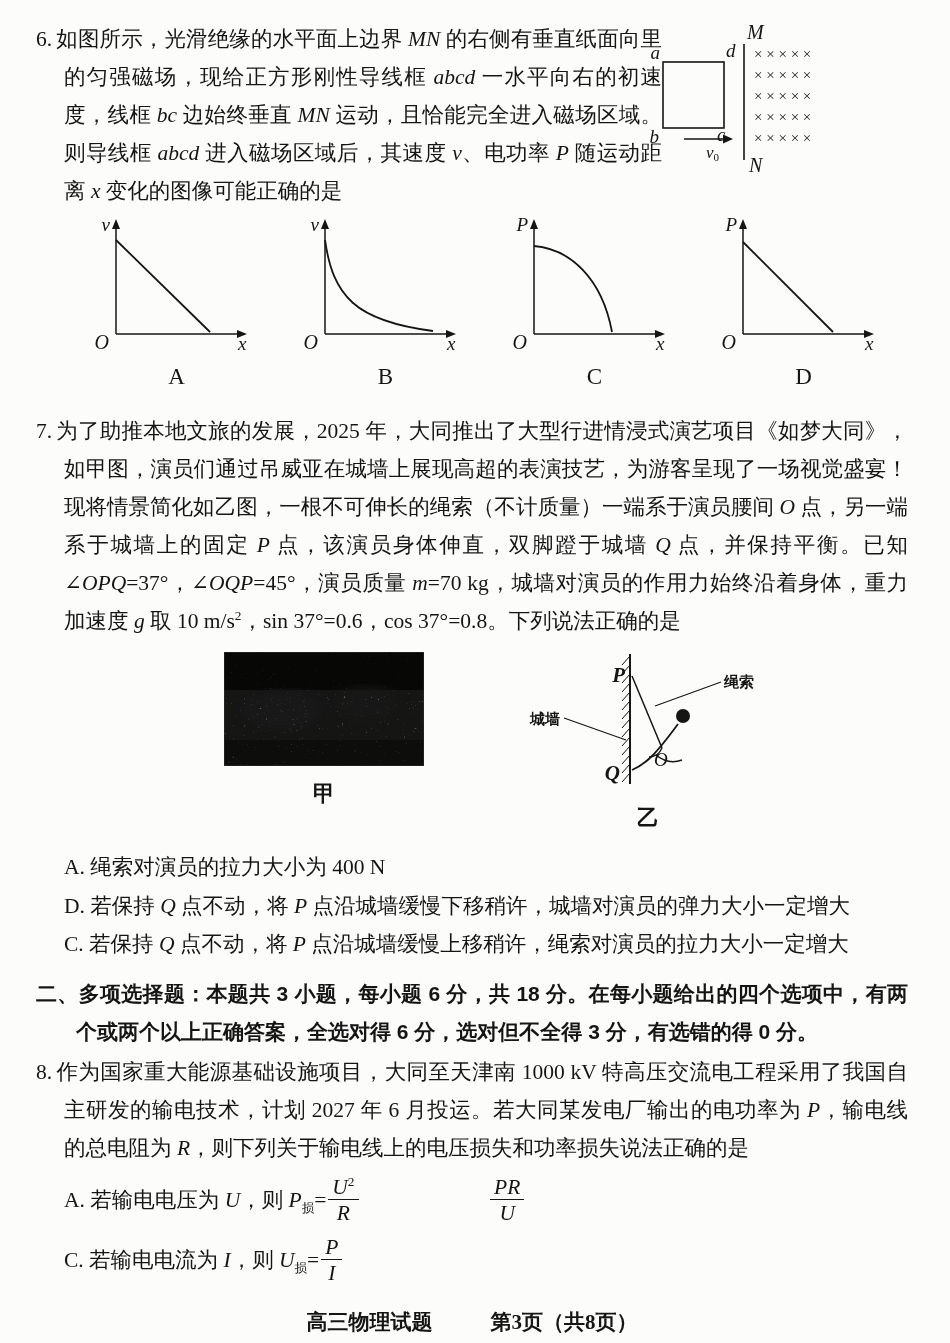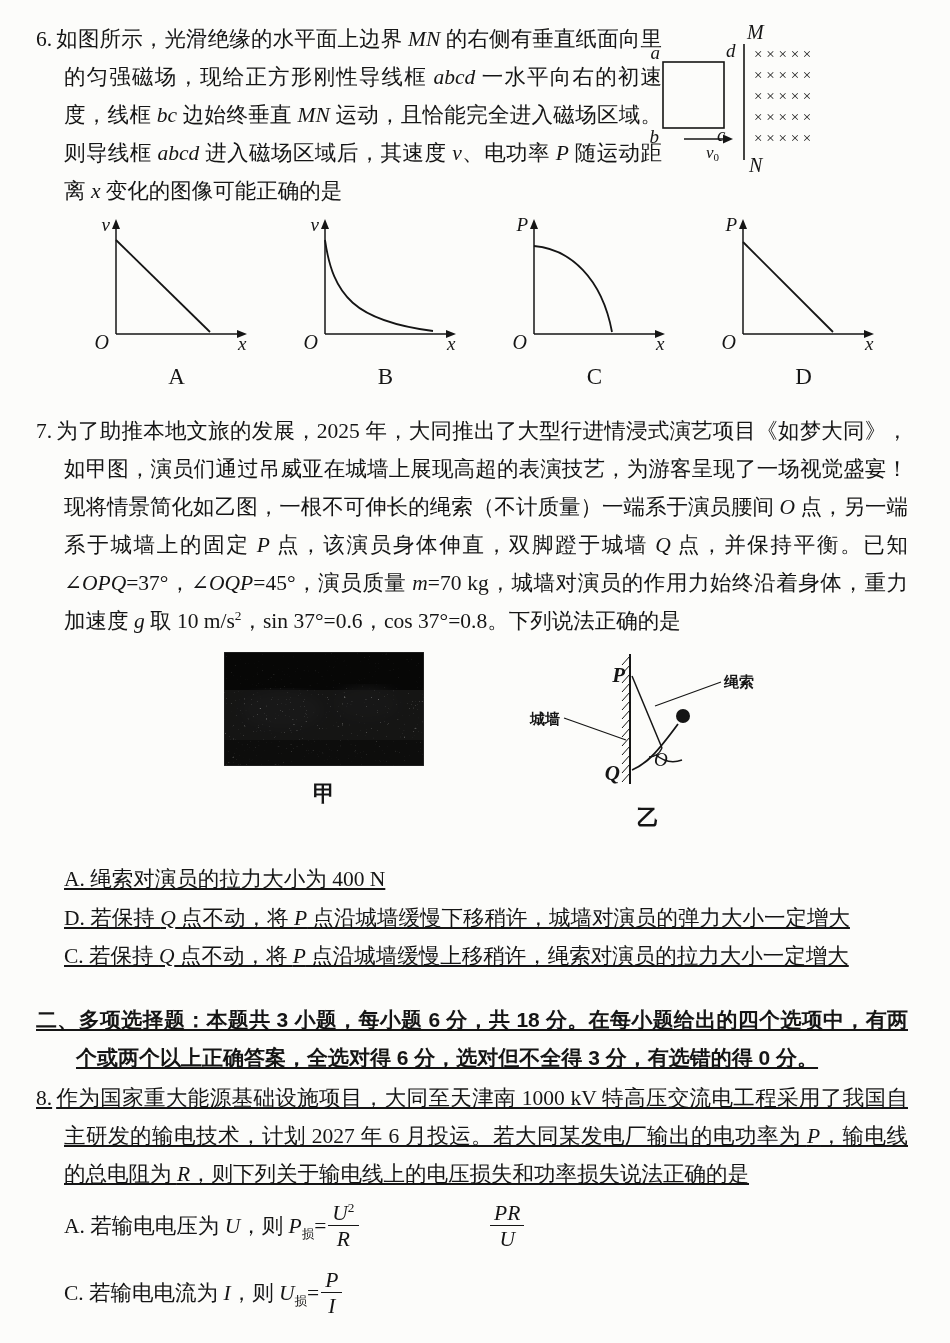--- a/index.html
+++ b/index.html
@@ -20,26 +20,26 @@
   .graphs{display:flex;gap:44px;margin:6px 0 4px 58px;clear:both;}
   .gcol{text-align:center;}
   .glabel{font-size:23px;line-height:30px;margin-top:0;}
   svg text{font-family:"Liberation Serif","DejaVu Serif",serif;fill:#151515;}
   .it{font-style:italic;}
   .hei{font-family:"Liberation Sans","DejaVu Sans",sans-serif;font-weight:bold;}
   .q7p{margin-top:20px;}
   .figrow{display:flex;gap:104px;margin:12px 0 2px 188px;}
   .figcol{text-align:center;}
   .figcap{font-size:22px;font-weight:bold;line-height:32px;}
-  .opts7{margin-top:26px;padding-left:28px;text-decoration:underline;}
+  .opts7{margin-top:14px;padding-left:28px;}
   .opt7{line-height:38.5px;text-align:justify;}
   .sec{font-family:"Liberation Sans","DejaVu Sans",sans-serif;font-weight:bold;
-       text-align:justify;padding-left:40px;text-indent:-40px;margin-top:25px;font-size:21px;text-decoration:underline;}
-  .q8p{margin-top:2px;text-decoration:underline;}
-  .opts8{display:grid;grid-template-columns:424px auto;row-gap:13px;
+       text-align:justify;padding-left:40px;text-indent:-40px;margin-top:11px;font-size:21px;}
+  .q8p{margin-top:2px;}
+  .opts8{display:grid;grid-template-columns:424px auto;row-gap:6px;
          padding-left:28px;margin-top:8px;align-items:center;}
   .opt8{line-height:34px;}
   .frac{display:inline-block;vertical-align:middle;text-align:center;
         line-height:1.12;margin:0 2px 4px 2px;}
   .frac .num{display:block;border-bottom:1.7px solid #151515;padding:0 4px 0;text-align:right;}
   .frac .den{display:block;padding-top:1px;}
   .footer{display:flex;justify-content:center;gap:58px;margin-top:14px;
           font-weight:bold;font-size:21px;}
 </style>
 </head>

